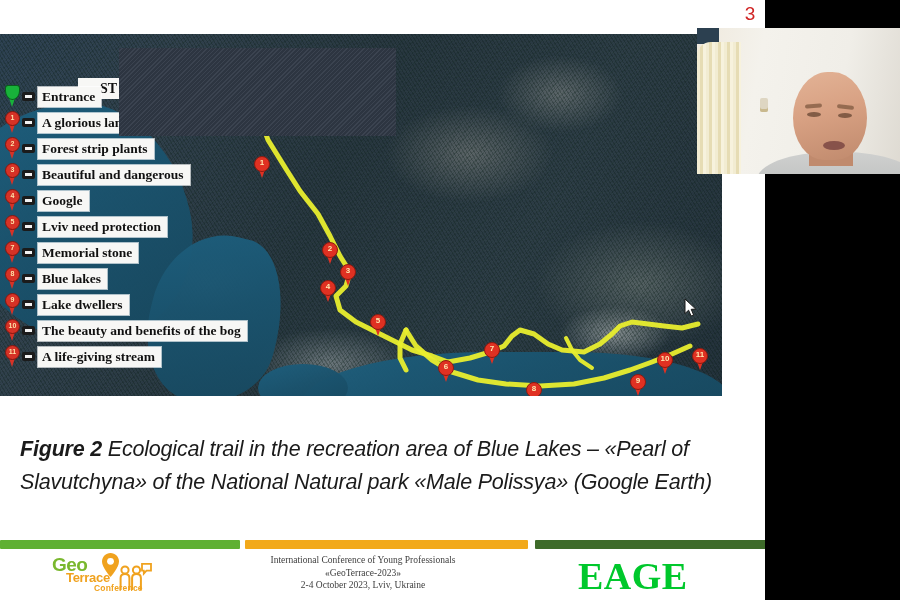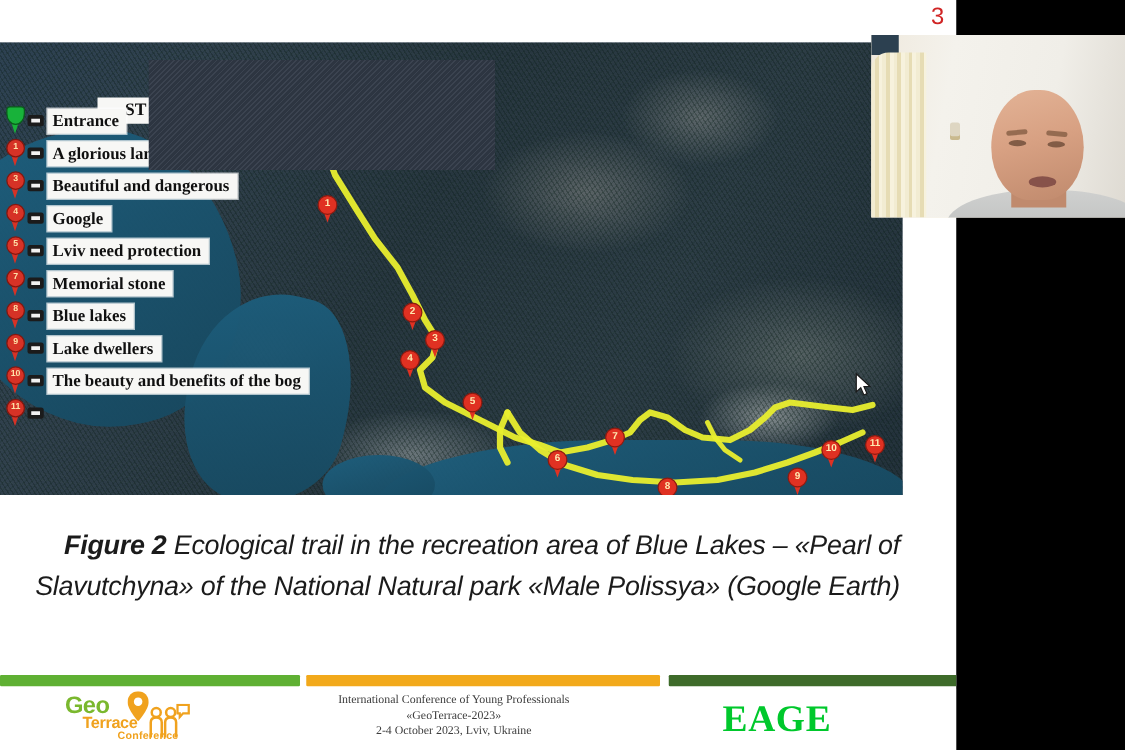--- a/index.html
+++ b/index.html
@@ -245,23 +245,23 @@
       rgba(255,255,255,.045) 1px,
       rgba(0,0,0,.10) 1px,
       rgba(0,0,0,.10) 3px
     );
   }
 
   
   #caption {
     position: absolute;
     left: 20px;
-    top: 420px;
+    top: 433px;
     width: 700px;
-    text-align: right;
+    text-align: left;
     font-family: "Liberation Sans", sans-serif;
     font-style: italic;
     font-size: 21.5px;
     line-height: 33px;
     color: #1b1b1b;
     letter-spacing: -0.2px;
   }
   #caption .fig-num {
     font-weight: bold;
     font-style: italic;
@@ -351,21 +351,21 @@
     line-height: 12.5px;
     color: #3d3d3d;
   }
 
   #eage-logo {
     position: absolute;
     left: 578px;
     top: 9px;
     font-family: "Liberation Serif", serif;
     font-weight: bold;
-    font-size: 30px;
+    font-size: 38px;
     line-height: 32px;
     letter-spacing: 0.5px;
     color: #00c82c;
   }
 
   
   #slide-number {
     position: absolute;
     left: 735px;
     top: 3px;
@@ -568,20 +568,29 @@
         <div class="legend-row">
           <span class="legend-pin">
             <span class="pin-tail"></span>
               <span class="pin-body"></span>
             <span class="pin-num">1</span>
           </span>
           <span class="legend-dash"></span>
           <span class="legend-label">A glorious land surrounds us</span>
         </div>
 
+        <div class="legend-row">
+          <span class="legend-pin">
+            <span class="pin-tail"></span>
+              <span class="pin-body"></span>
+            <span class="pin-num">2</span>
+          </span>
+          <span class="legend-dash"></span>
+          <span class="legend-label">Forest strip plants</span>
+        </div>
 
         <div class="legend-row">
           <span class="legend-pin">
             <span class="pin-tail"></span>
               <span class="pin-body"></span>
             <span class="pin-num">3</span>
           </span>
           <span class="legend-dash"></span>
           <span class="legend-label">Beautiful and dangerous</span>
         </div>
@@ -647,20 +656,21 @@
           <span class="legend-label">The beauty and benefits of the bog</span>
         </div>
 
         <div class="legend-row">
           <span class="legend-pin">
             <span class="pin-tail"></span>
               <span class="pin-body"></span>
             <span class="pin-num">11</span>
           </span>
           <span class="legend-dash"></span>
+          <span class="legend-label">A life-giving stream</span>
         </div>
 
       </div>
 
       <div id="overlay-panel"></div>
     </div>
 
     <div id="caption">
       <span class="fig-num">Figure 2</span><span> Ecological trail in the recreation area of Blue Lakes – «Pearl of Slavutchyna» of the National Natural park «Male Polissya» (Google Earth)</span>
     </div>

